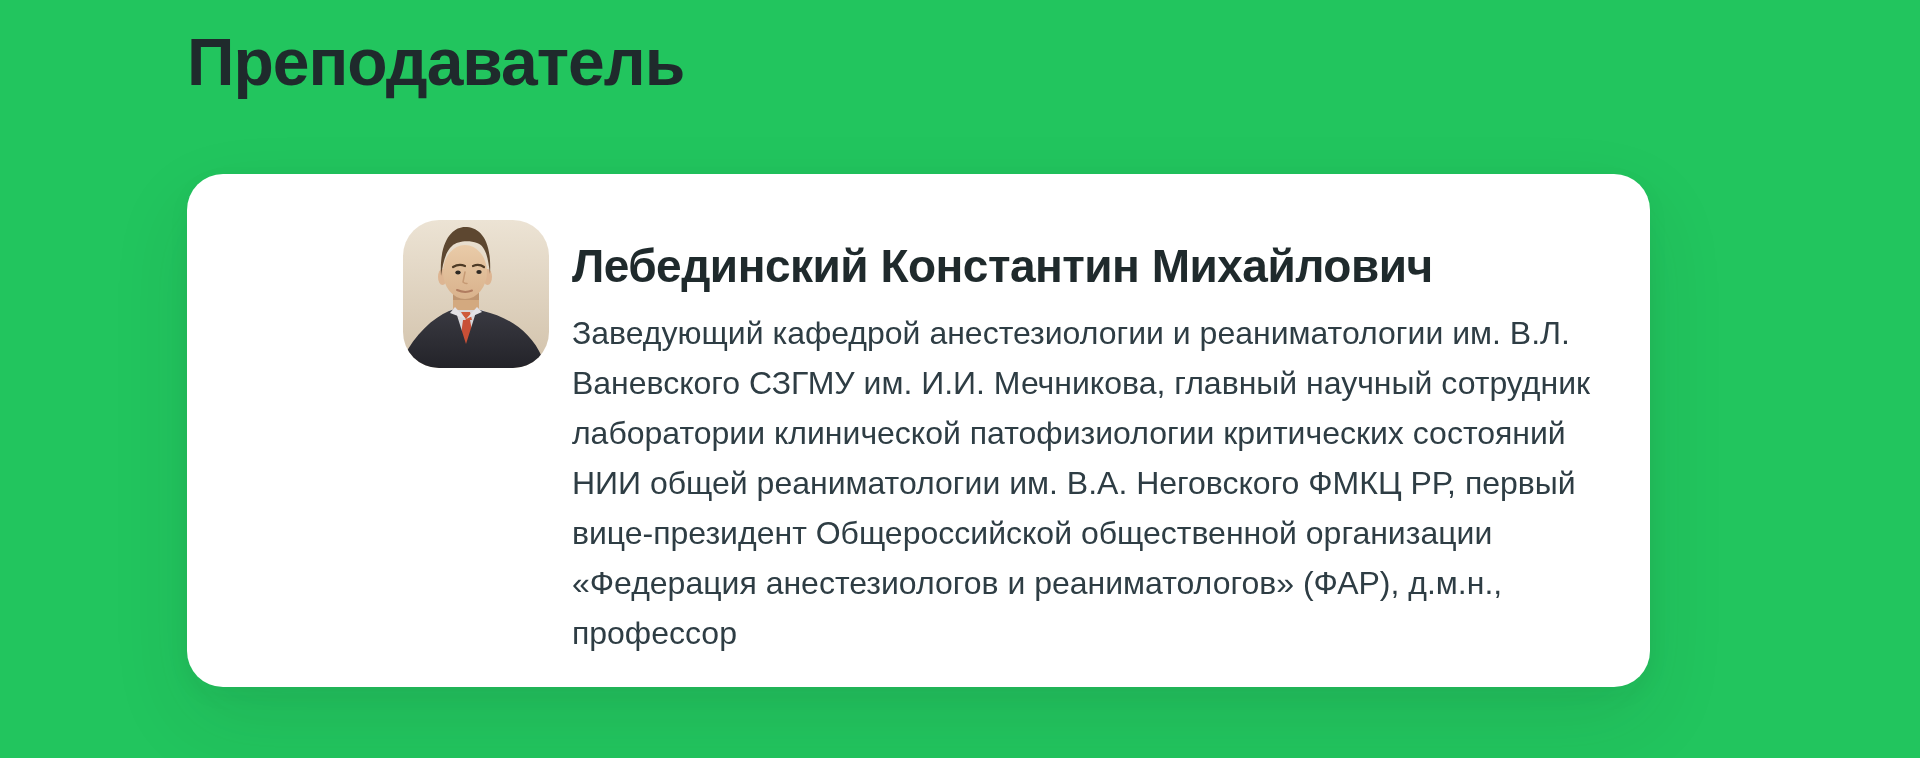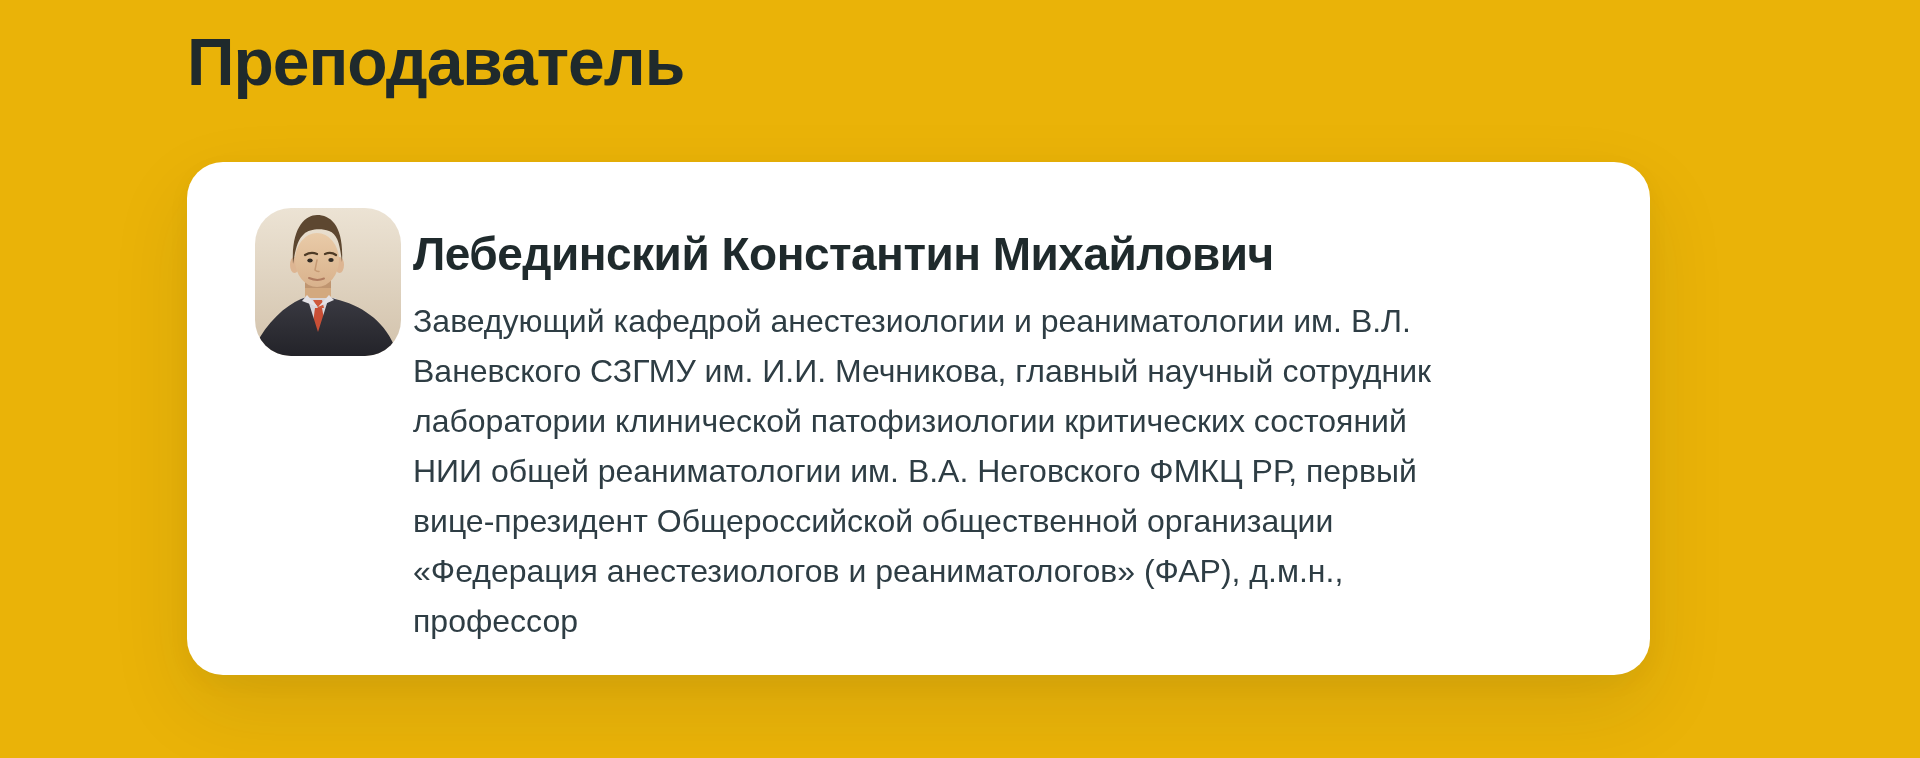--- a/index.html
+++ b/index.html
@@ -4,48 +4,49 @@
 <style>
   html, body { margin: 0; padding: 0; }
   body {
     font-family: "Liberation Sans", sans-serif;
     background: #f7f8f9;
   }
   .stage {
     position: relative;
     width: 1920px;
     height: 758px;
-    background: #eab308;
+    background: #22c55e;
     overflow: hidden;
   }
   .section-title {
     position: absolute;
     left: 187px;
     top: 29px;
     margin: 0;
     font-size: 66px;
     line-height: 1;
     font-weight: 700;
     letter-spacing: -1px;
     color: #1f2a2c;
   }
   .teacher-card {
     position: absolute;
     left: 187px;
-    top: 162px;
+    top: 174px;
     width: 1463px;
     height: 513px;
     box-sizing: border-box;
     background: #ffffff;
     border-radius: 36px;
     box-shadow: 0 32px 80px rgba(30, 40, 43, 0.10), 0 8px 24px rgba(30, 40, 43, 0.04);
     display: flex;
     align-items: flex-start;
     padding: 46px 60px 40px 68px;
-    gap: 12px;
+    gap: 23px;
+    justify-content: flex-end;
   }
   .photo {
     width: 146px;
     height: 148px;
     flex: 0 0 146px;
     border-radius: 36px;
     overflow: hidden;
   }
   .photo svg { display: block; width: 146px; height: 148px; }
   .info { min-width: 0; }

